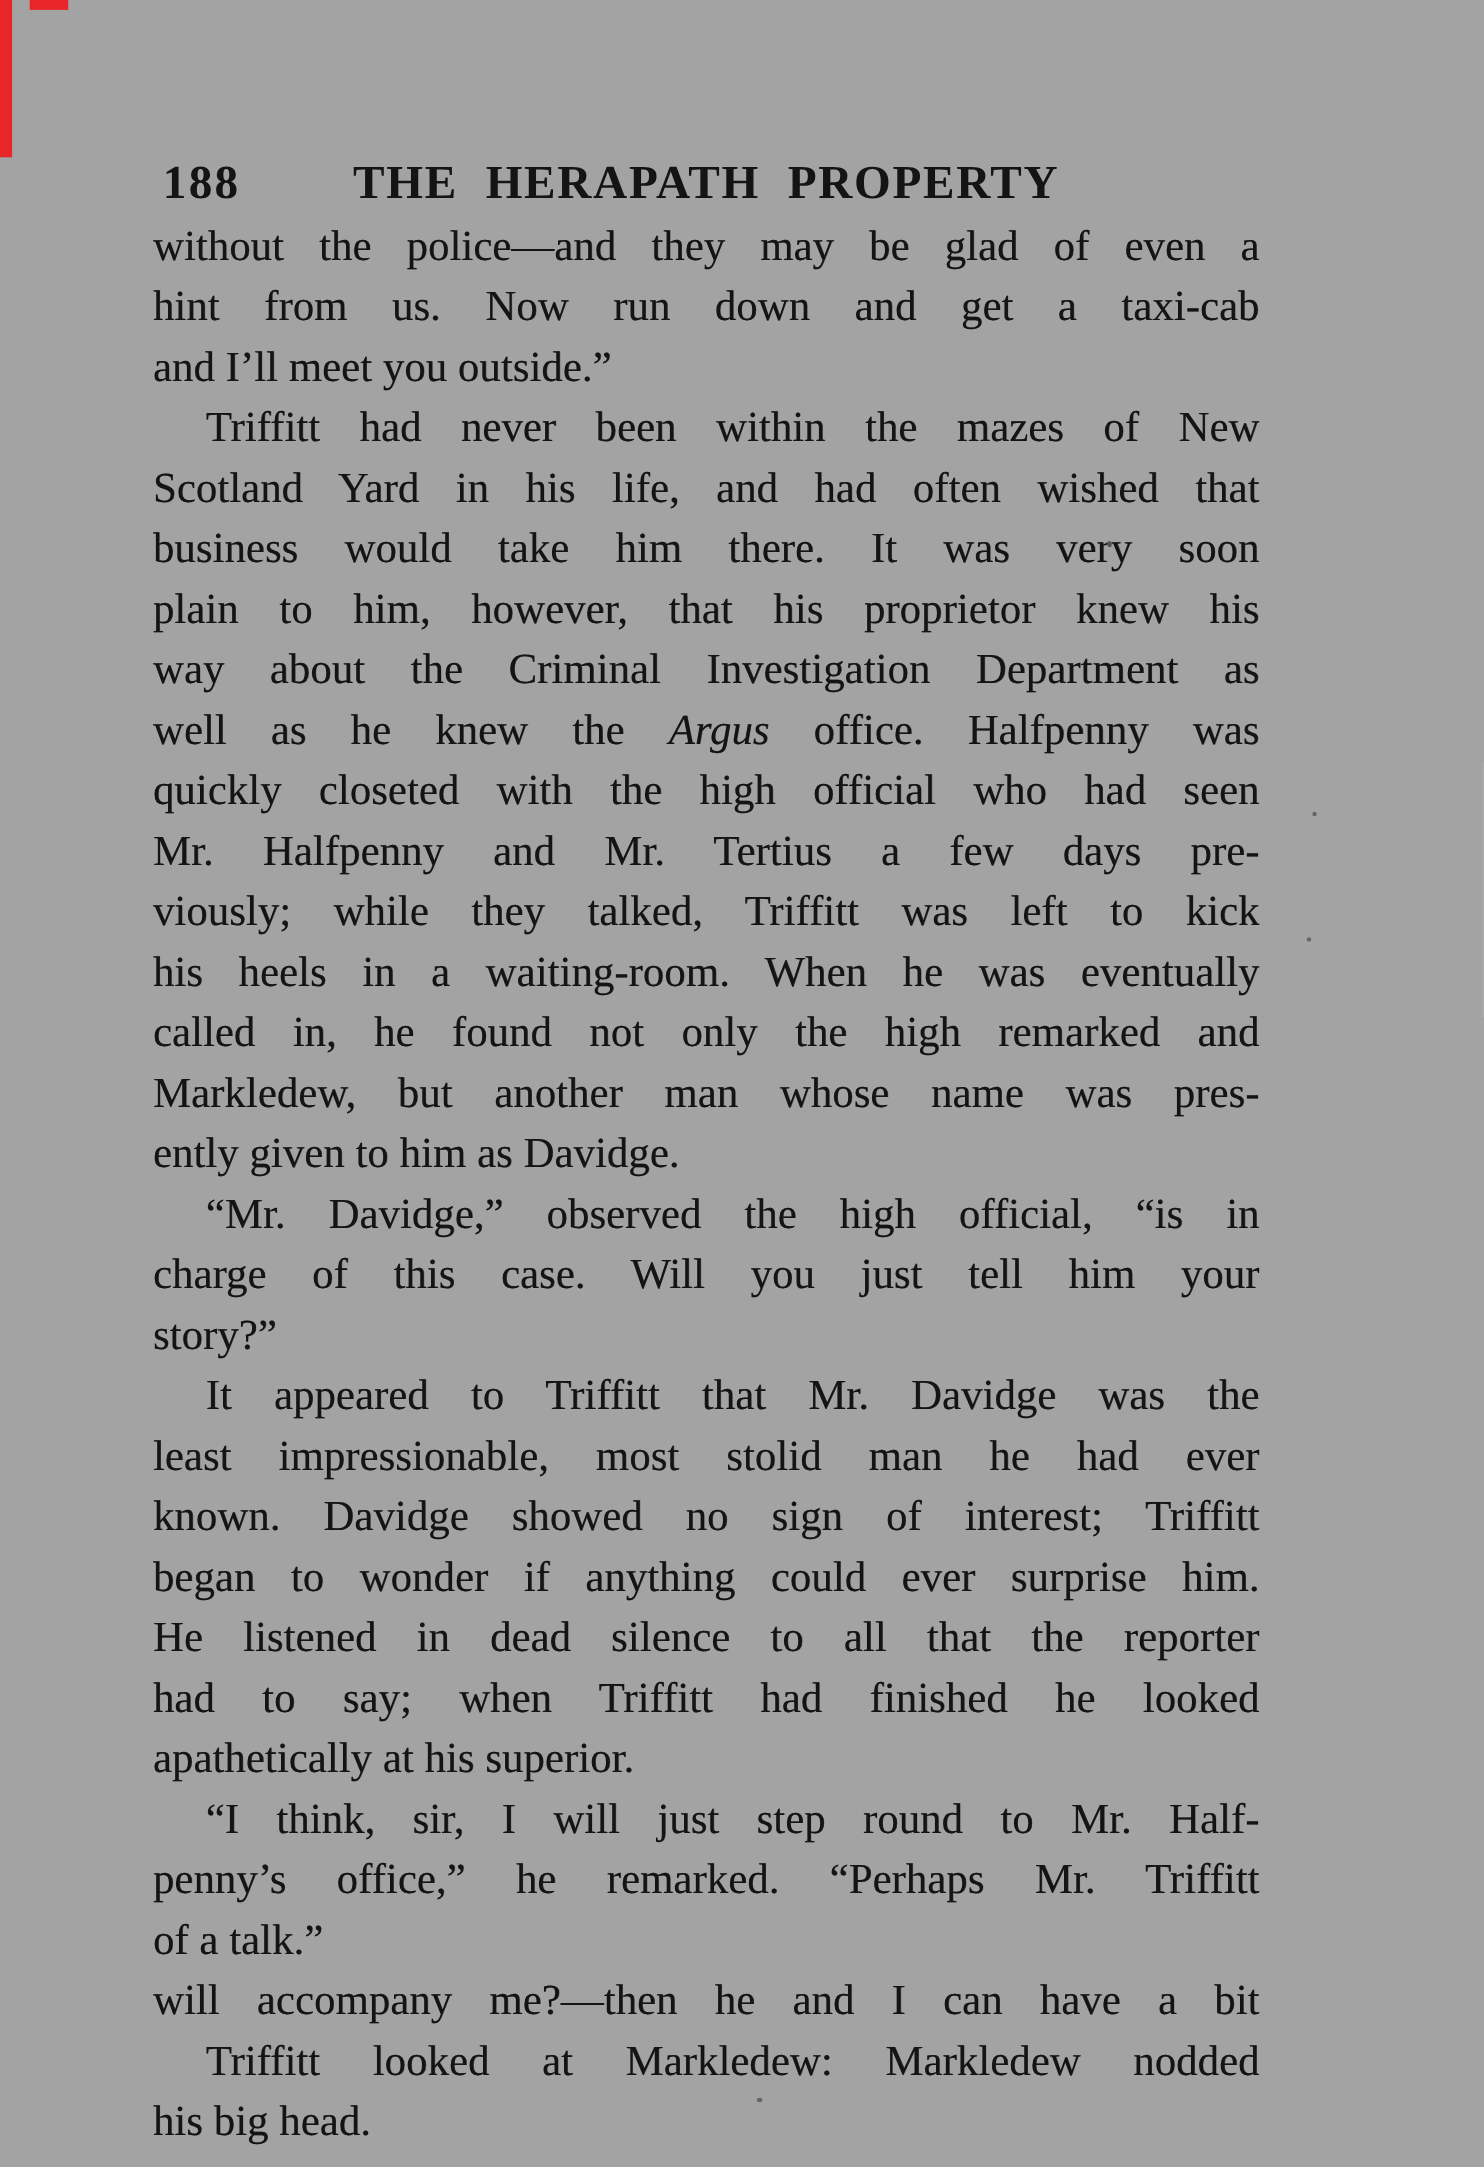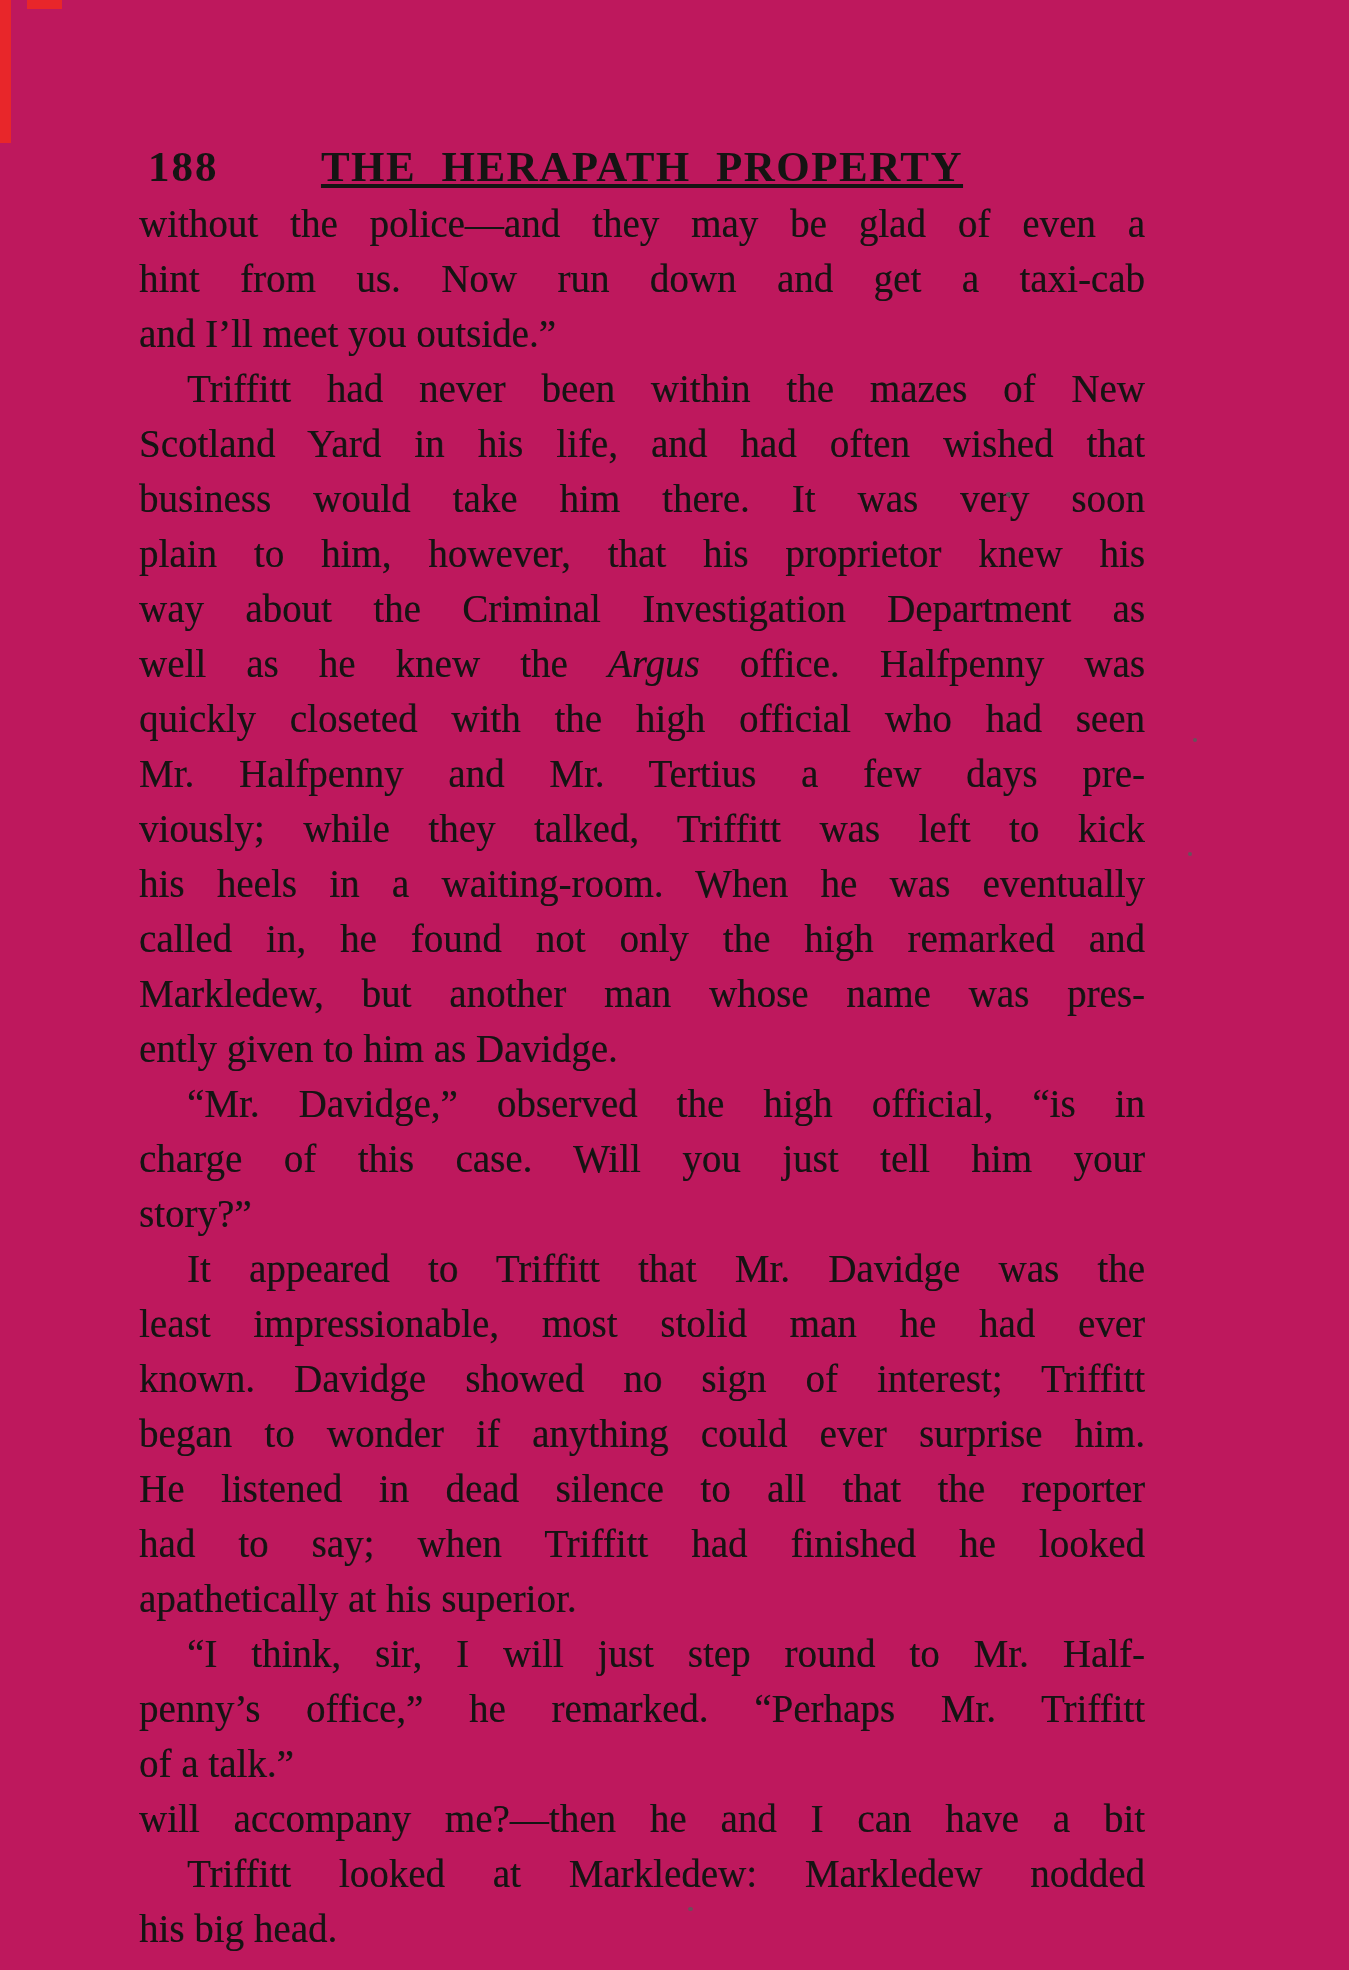--- a/index.html
+++ b/index.html
@@ -20,42 +20,41 @@
   #header { position:absolute; left:139px; top:142px; width:1006px; height:56px; }
   #pagenum {
     position:absolute; left:9px; top:0;
     font-size:43px; font-weight:700; letter-spacing:2px;
     white-space:nowrap;
   }
   #title {
     position:absolute; left:0; right:0; top:0; text-align:center;
     font-size:43px; font-weight:700; letter-spacing:1.5px; word-spacing:13px;
     white-space:nowrap;
-    text-decoration:underline;
   }
   
   #body-text {
     position:absolute; left:139px; top:196px; width:1006px;
     font-size:39px; color:#151413;
     text-shadow:0.35px 0.2px 0 rgba(21,20,19,0.55);
   }
   .line {
     height:55px; line-height:55px; overflow:hidden;
     text-align:justify; white-space:normal;
   }
   .line.j::after { content:""; display:inline-block; width:100%; }
   .line.indent { text-indent:48px; }
   .it { font-style:italic; }
   
   .speck { position:absolute; background:#5a5a5a; border-radius:50%; opacity:.85; }
 </style>
 </head>
 <body>
 
-<div id="page" style="background: #be185d; color: rgb(21, 20, 19);">
+<div id="page" style="background: #a3a3a3; color: rgb(21, 20, 19);">
 
   <div id="header">
     <span id="pagenum">188</span>
     <span id="title">THE HERAPATH PROPERTY</span>
   </div>
 
   <div id="body-text">
       <div class="line j"><span>without the police—and they may be glad of even a</span></div>
       <div class="line j"><span>hint from us. Now run down and get a taxi-cab</span></div>
       <div class="line"><span>and I’ll meet you outside.”</span></div>

